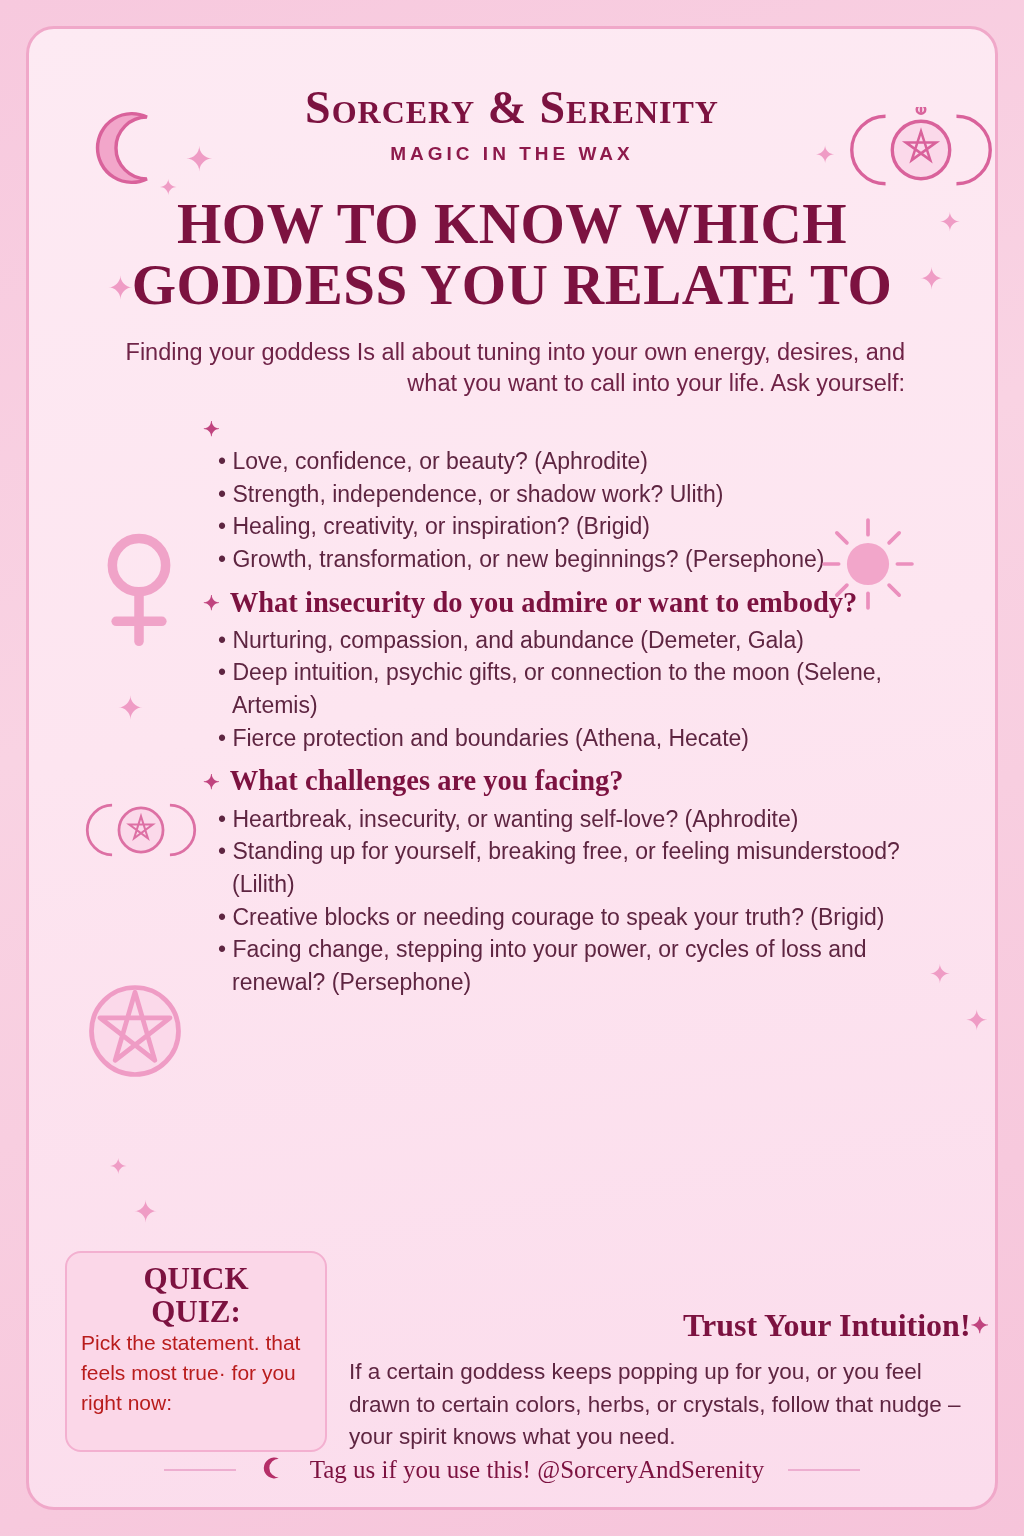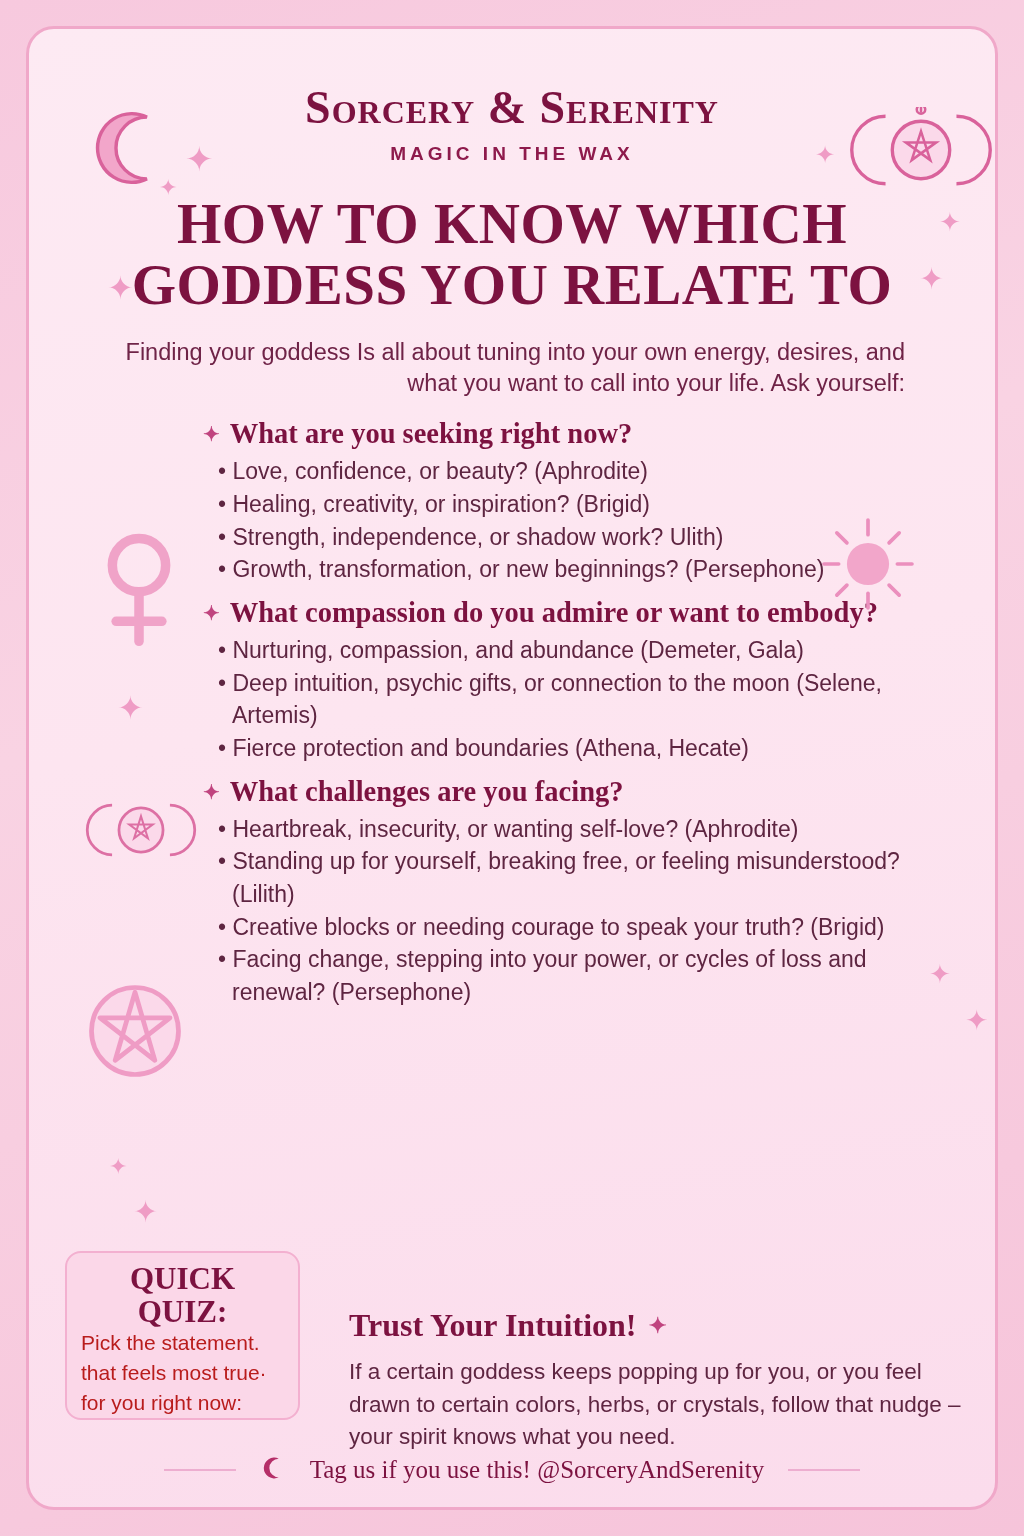--- a/index.html
+++ b/index.html
@@ -133,25 +133,25 @@
   .sp8 { left: 900px; top: 930px; font-size: 26px; }
   .sp9 { left: 936px; top: 975px; font-size: 28px; }
   .sp10 { left: 80px; top: 1125px; font-size: 22px; }
   .sp11 { left: 104px; top: 1165px; font-size: 30px; }
 
   
   .quiz {
     position: absolute;
     left: 36px;
     top: 1222px;
-    width: 235px;
+    width: 262px;
     background: #fbd7e8;
     border: 2px solid #f3b0d0;
     border-radius: 16px;
-    padding: 10px 14px 0 14px;
+    padding: 10px 14px 32px 14px;
     box-sizing: border-box;
   }
   .quiz-title {
     font-family: "Liberation Serif", serif;
     font-weight: bold;
     font-size: 31px;
     color: #7c1240;
     line-height: 1.05;
     text-align: center;
   }
@@ -168,21 +168,21 @@
     top: 1278px;
     width: 640px;
   }
   .trust-title {
     font-family: "Liberation Serif", serif;
     font-weight: bold;
     font-size: 32px;
     color: #7c1240;
     display: flex;
     align-items: center;
-    gap: 12px;
+    justify-content: flex-end;
   }
   .trust-title .spark { color: #c0447f; font-size: 22px; }
   .trust-body {
     margin-top: 12px;
     color: #5e2541;
     font-size: 22.5px;
     line-height: 1.45;
   }
 
   
@@ -289,34 +289,33 @@
 
     <div class="headline">HOW TO KNOW WHICH GODDESS YOU RELATE TO</div>
 
     <div class="intro">Finding your goddess Is all about tuning into your own energy, desires, and what you want to call into your life. Ask yourself:</div>
 
     <div class="sections">
 
       <div class="section">
         <div class="q-head">
           <span class="spark">✦</span>
-          <span>What are you seeking right now?</span>
         </div>
         <ul class="bullets">
           <li><span class="dot">•</span> <span>Love, confidence, or beauty? (Aphrodite)</span></li>
+          <li><span class="dot">•</span> <span>Strength, independence, or shadow work?  Ulith)</span></li>
           <li><span class="dot">•</span> <span>Healing, creativity, or inspiration? (Brigid)</span></li>
-          <li><span class="dot">•</span> <span>Strength, independence, or shadow work?  Ulith)</span></li>
           <li><span class="dot">•</span> <span>Growth, transformation, or new beginnings? (Persephone)</span></li>
         </ul>
       </div>
 
       <div class="section">
         <div class="q-head">
           <span class="spark">✦</span>
-          <span>What compassion do you admire or want to embody?</span>
+          <span>What insecurity do you admire or want to embody?</span>
         </div>
         <ul class="bullets">
           <li><span class="dot">•</span> <span>Nurturing, compassion, and abundance (Demeter, Gala)</span></li>
           <li><span class="dot">•</span> <span>Deep intuition, psychic gifts, or connection to the  moon (Selene, Artemis)</span></li>
           <li><span class="dot">•</span> <span>Fierce protection and boundaries (Athena, Hecate)</span></li>
         </ul>
       </div>
 
       <div class="section">
         <div class="q-head">

